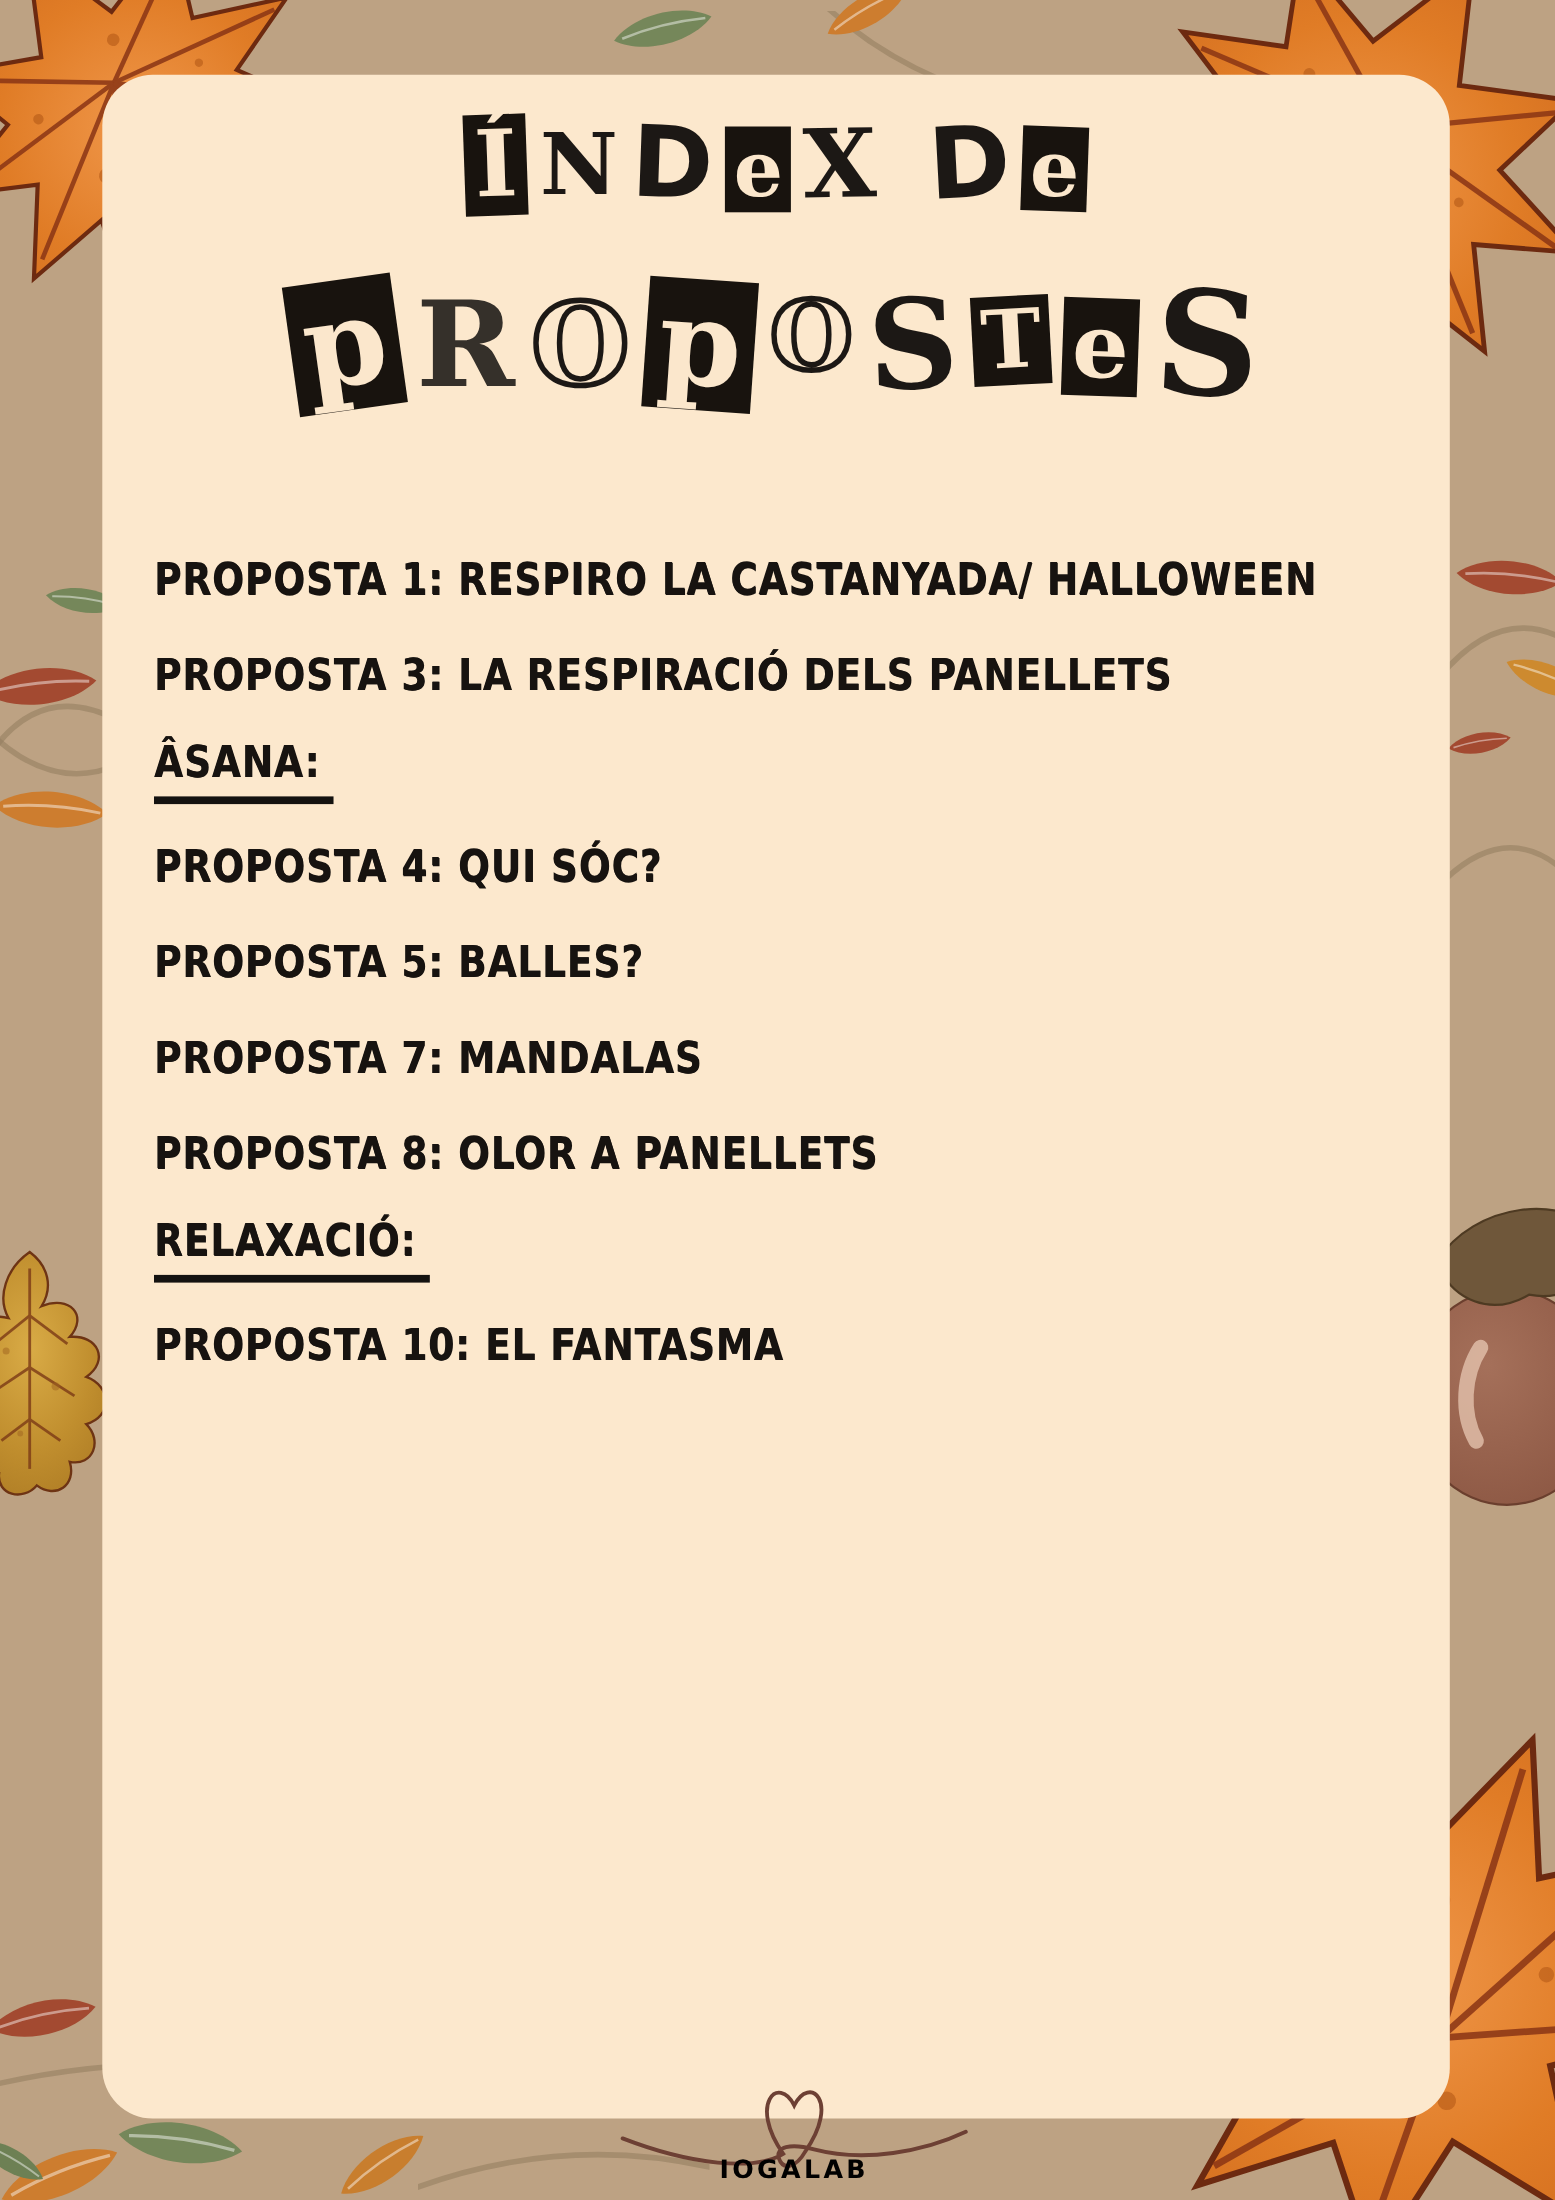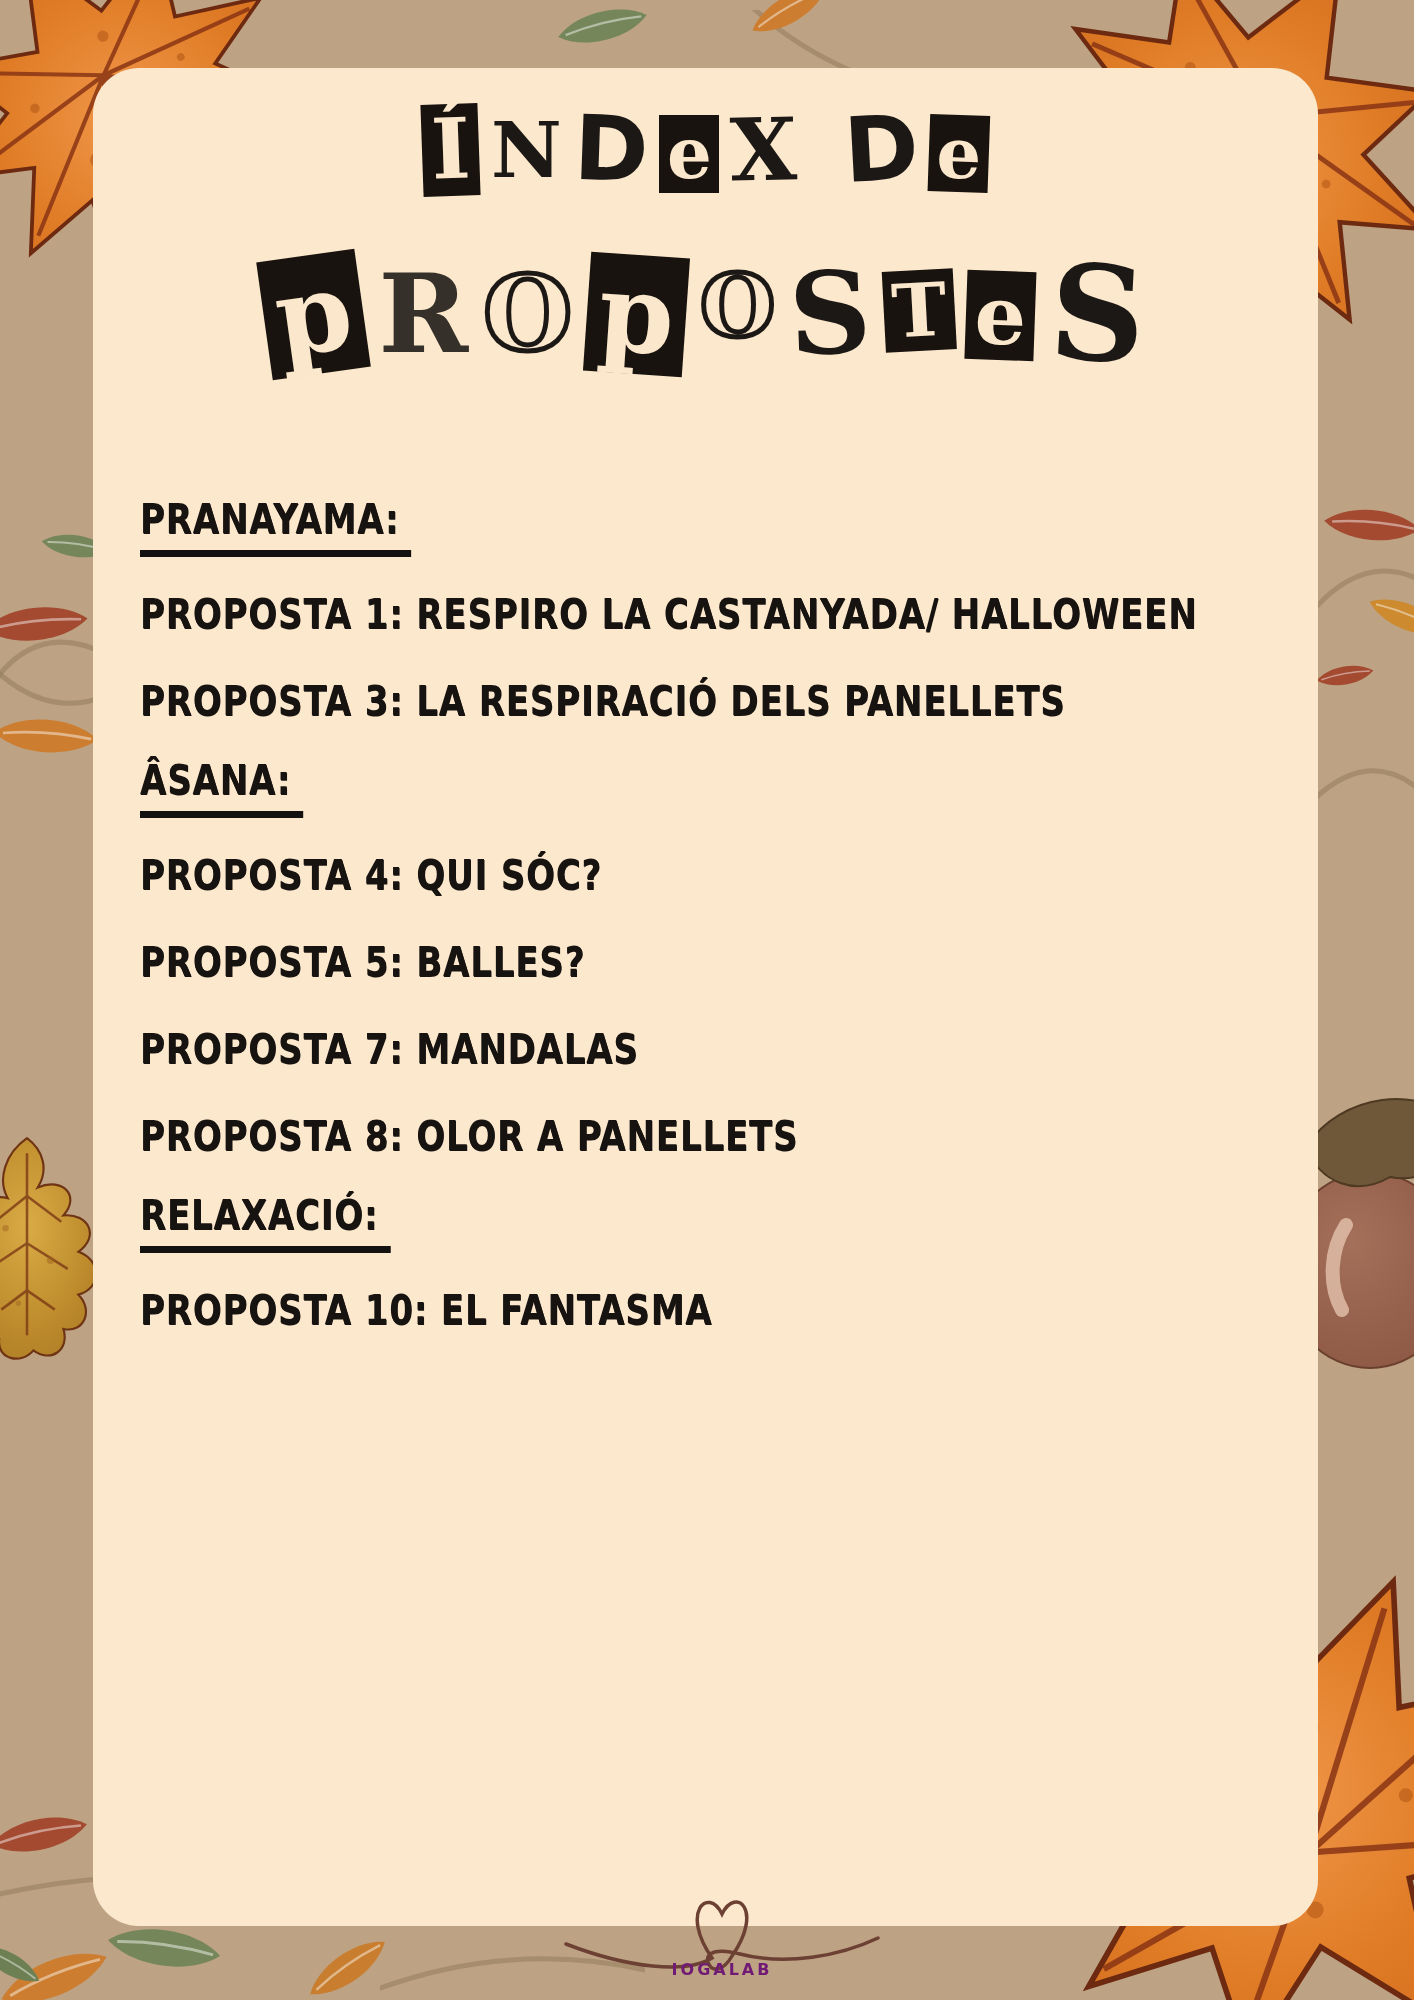--- a/index.html
+++ b/index.html
@@ -51,22 +51,22 @@
 
   
   .dec{position:absolute; z-index:1;}
   .leaf{position:absolute; z-index:1;}
   .branch{position:absolute; z-index:1;}
 
   
   .footer-heart{position:absolute; left:562px; top:1882px; z-index:4;}
   .footer-brand{
     position:absolute; left:562px; top:1960px; width:320px; text-align:center; z-index:4;
-    font-family:"DejaVu Sans", sans-serif; font-size:16px; letter-spacing:3px;
-    color:#701a75; font-weight:bold;
+    font-family:"DejaVu Sans", sans-serif; font-size:23px; letter-spacing:3px;
+    color:#000000; font-weight:bold;
   }
 </style>
 </head>
 <body>
 
 <div id="page">
 
   <svg width="0" height="0" style="position:absolute" aria-hidden="true">
     <defs>
       <radialGradient id="mg" cx="50%" cy="45%" r="65%">
@@ -210,23 +210,20 @@
 
   <div class="card"></div>
 
   <div class="title">
     <div class="title-line title-line1" id="title-line1"><span class="r r-inv" style="font-size: 0.95em; transform: rotate(-2deg) translateY(0px);">Í</span><span class="r " style="font-size: 0.88em; transform: rotate(0deg) translateY(0px);">N</span><span class="r r-sans" style="font-size: 1.02em; transform: rotate(2deg) translateY(0px);">D</span><span class="r r-inv r-lc" style="font-size: 0.8em; transform: rotate(0deg) translateY(4px);">E</span><span class="r " style="font-size: 0.98em; transform: rotate(-1deg) translateY(0px);">X</span><span class="r-sp"></span><span class="r r-sans" style="font-size: 1.02em; transform: rotate(-3deg) translateY(0px);">D</span><span class="r r-inv r-lc" style="font-size: 0.8em; transform: rotate(2deg) translateY(4px);">E</span></div>
     <div class="title-line title-line2" id="title-line2"><span class="r r-inv r-lc" style="font-size: 1em; transform: rotate(-8deg) translateY(0px);">P</span><span class="r " style="font-size: 1em; transform: rotate(0deg) translateY(0px); color: rgb(53, 48, 42);">R</span><span class="r r-outline" style="font-size: 0.95em; transform: rotate(0deg) translateY(0px);">O</span><span class="r r-inv r-lc" style="font-size: 1em; transform: rotate(4deg) translateY(0px);">P</span><span class="r r-outline" style="font-size: 0.8em; transform: rotate(0deg) translateY(-8px);">O</span><span class="r " style="font-size: 1.05em; transform: rotate(-2deg) translateY(0px);">S</span><span class="r r-inv" style="font-size: 0.68em; transform: rotate(-3deg) translateY(-4px);">T</span><span class="r r-inv r-lc" style="font-size: 0.75em; transform: rotate(2deg) translateY(2px);">E</span><span class="r " style="font-size: 1.22em; transform: rotate(3deg) translateY(0px);">S</span></div>
   </div>
 
   <div class="toc" id="toc">
       <div class="toc-row">
-        <span class="toc-text toc-heading-text">PRANAYAMA:</span>
-      </div>
-      <div class="toc-row">
         <span class="toc-text">PROPOSTA 1: RESPIRO LA CASTANYADA/ HALLOWEEN</span>
       </div>
       <div class="toc-row">
         <span class="toc-text">PROPOSTA 3: LA RESPIRACIÓ DELS PANELLETS</span>
       </div>
       <div class="toc-row">
         <span class="toc-text toc-heading-text">ÂSANA:</span>
       </div>
       <div class="toc-row">
         <span class="toc-text">PROPOSTA 4: QUI SÓC?</span>

